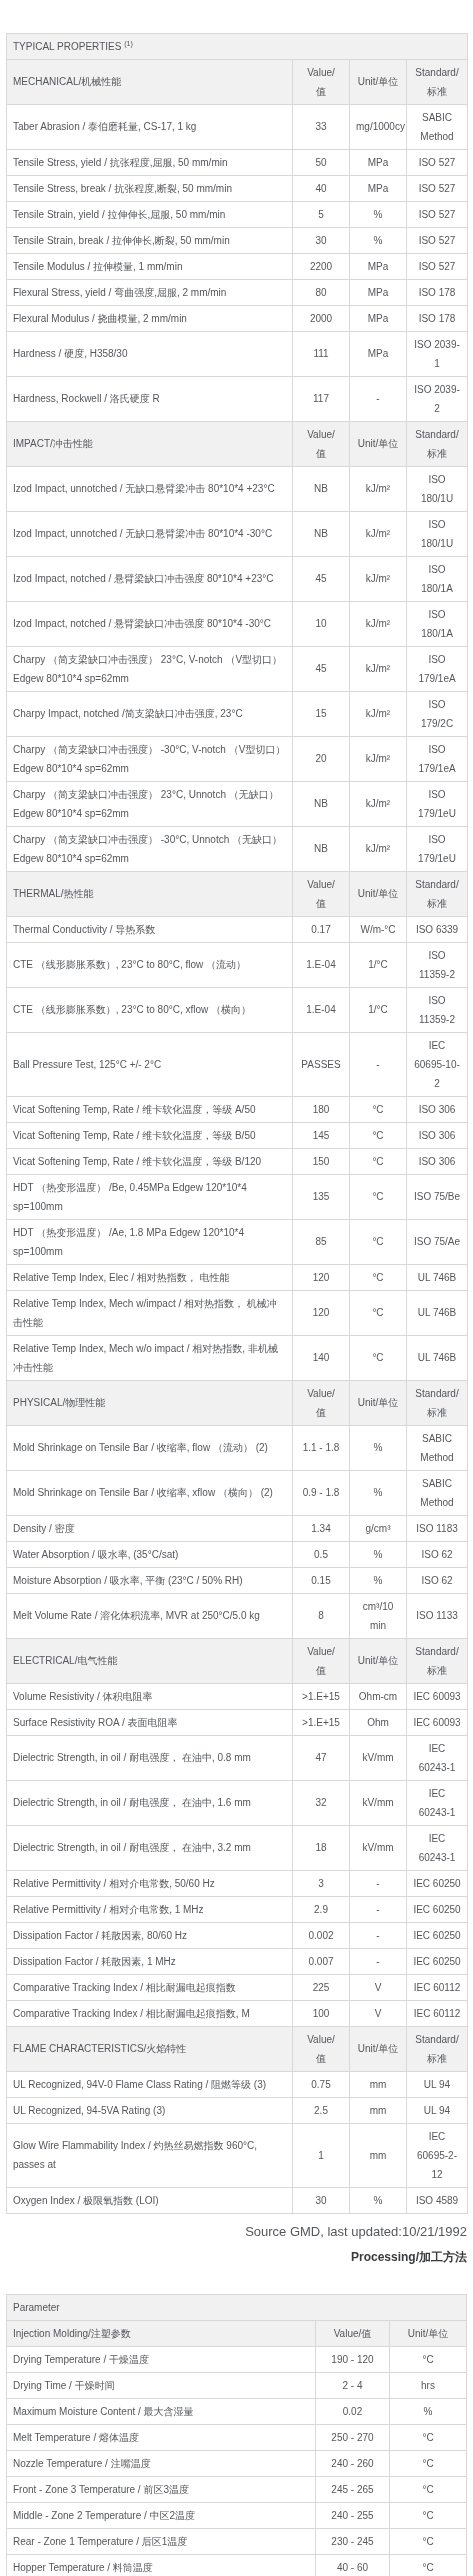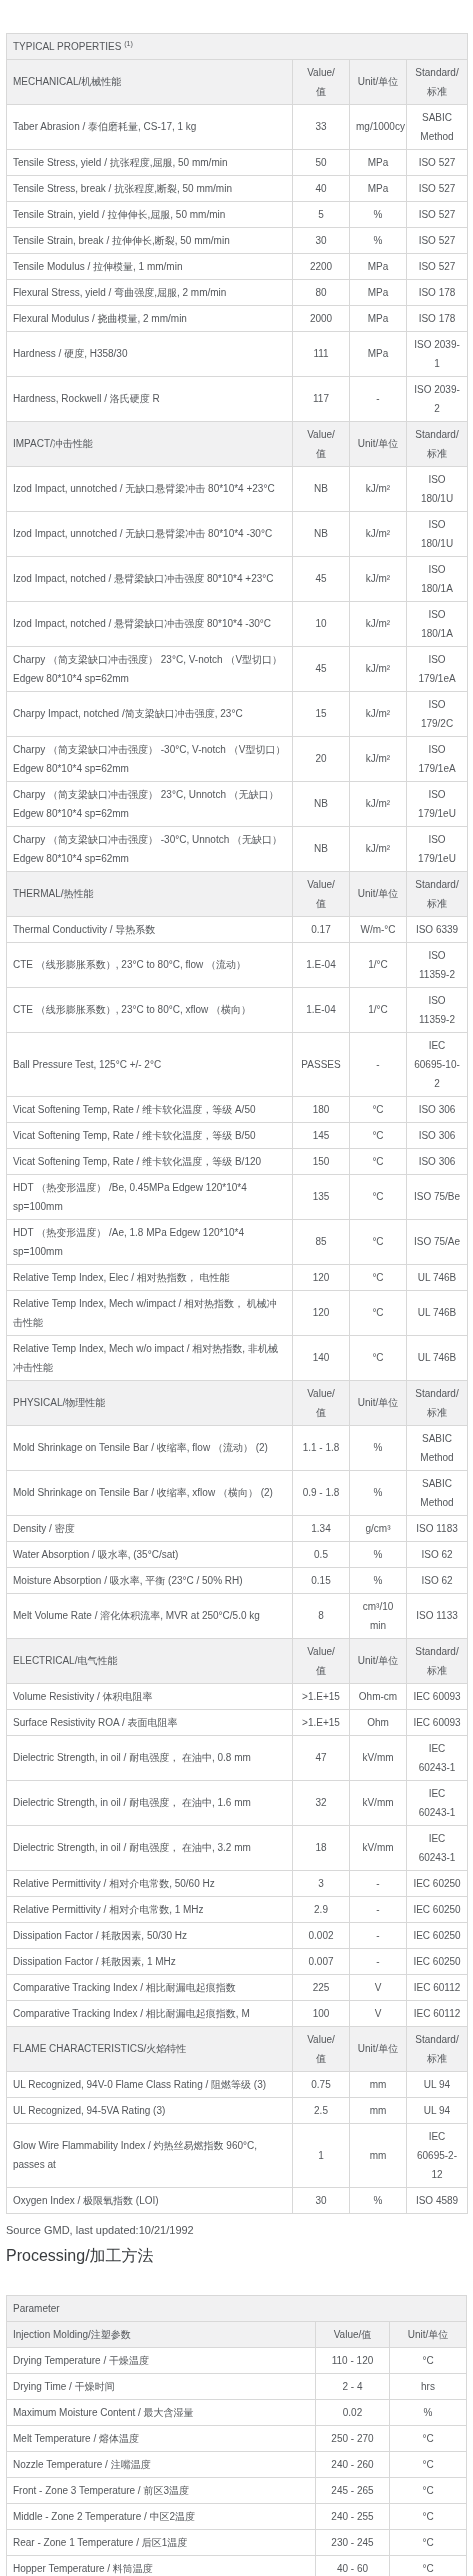--- a/index.html
+++ b/index.html
@@ -40,30 +40,31 @@
     padding: 3px 1.5px;
   }
   tr.hdr td.c-cell { white-space: pre-line; }
   sup {
     font-size: 7.2px;
     vertical-align: super;
     line-height: 0;
   }
   .source-note {
     width: 461px;
-    text-align: left;
-    font-size: 11px;
+    text-align: right;
+    font-size: 13px;
     margin: 10px 0 4.6px 0;
     color: var(--text, #54575b);
   }
   .proc-heading {
-    font-size: 16px;
-    font-weight: normal;
+    font-size: 12px;
+    font-weight: bold;
     color: var(--heading-text, #393c3f);
     margin: 10.6px 0 7.6px 0;
+    text-align: right;
   }
 </style>
 </head>
 <body>
 
 <div class="page">
 
   <table class="dtable">
     <colgroup>
       <col style="width:286px">
@@ -373,21 +374,21 @@
           <td class="c-cell">-</td>
           <td class="c-cell">IEC 60250</td>
         </tr>
         <tr>
           <td class="name-cell">Relative Permittivity / 相对介电常数, 1 MHz</td>
           <td class="c-cell">2.9</td>
           <td class="c-cell">-</td>
           <td class="c-cell">IEC 60250</td>
         </tr>
         <tr>
-          <td class="name-cell">Dissipation Factor / 耗散因素, 50/30 Hz</td>
+          <td class="name-cell">Dissipation Factor / 耗散因素, 80/60 Hz</td>
           <td class="c-cell">0.002</td>
           <td class="c-cell">-</td>
           <td class="c-cell">IEC 60250</td>
         </tr>
         <tr>
           <td class="name-cell">Dissipation Factor / 耗散因素, 1 MHz</td>
           <td class="c-cell">0.007</td>
           <td class="c-cell">-</td>
           <td class="c-cell">IEC 60250</td>
         </tr>
@@ -452,21 +453,21 @@
       <tr class="hdr">
         <td colspan="3" class="name-cell">Parameter</td>
       </tr>
       <tr class="hdr">
         <td class="name-cell">Injection Molding/注塑参数</td>
         <td class="c-cell">Value/值</td>
         <td class="c-cell">Unit/单位</td>
       </tr>
     <tr>
           <td class="name-cell">Drying Temperature / 干燥温度</td>
-          <td class="c-cell">110 - 120</td>
+          <td class="c-cell">190 - 120</td>
           <td class="c-cell">°C</td>
         </tr>
         <tr>
           <td class="name-cell">Drying Time / 干燥时间</td>
           <td class="c-cell">2 - 4</td>
           <td class="c-cell">hrs</td>
         </tr>
         <tr>
           <td class="name-cell">Maximum Moisture Content / 最大含湿量</td>
           <td class="c-cell">0.02</td>

